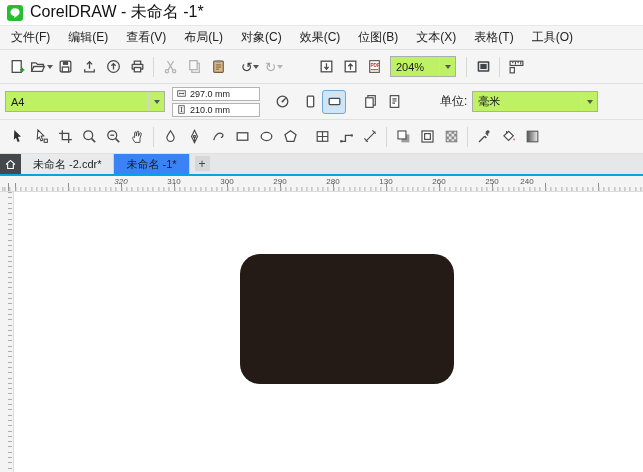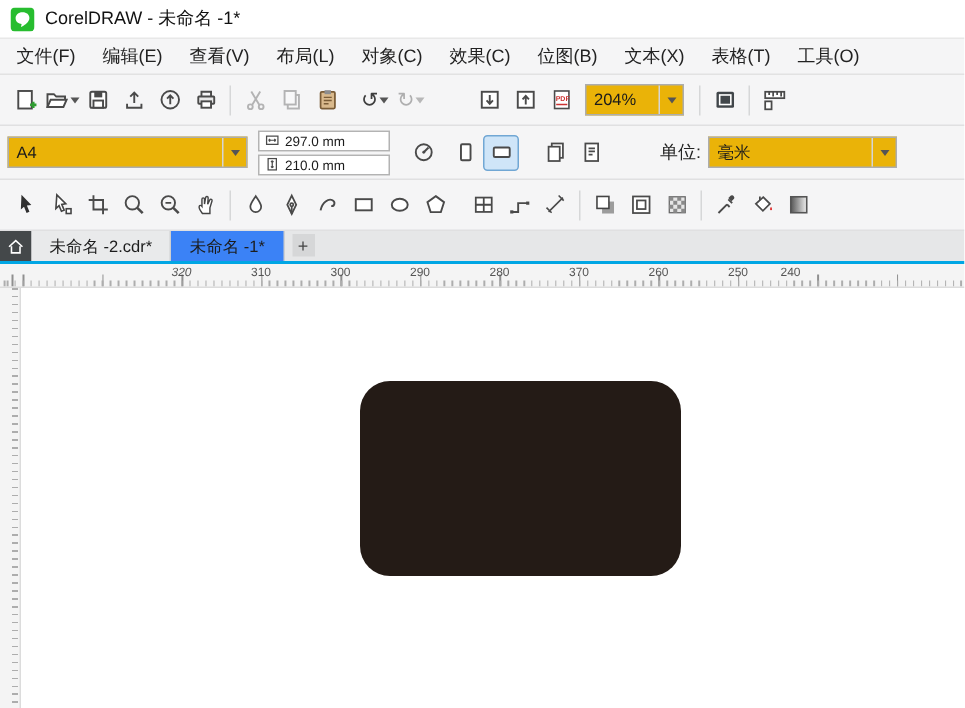--- a/index.html
+++ b/index.html
@@ -2,35 +2,35 @@
 <html><head>
 <meta charset="utf-8">
 <style>
   html,body{margin:0;padding:0}
   body{
     width:643px;height:472px;overflow:hidden;position:relative;
     font-family:"Liberation Sans",sans-serif;font-size:12px;color:#1b1b1b;
     background:#fff;
   }
   .titlebar{height:26px;display:flex;align-items:center;gap:7px;padding-left:7px;background:#fff;border-bottom:1px solid #e8e8e8;box-sizing:border-box}
-  .title-text{font-size:12px;color:#111}
+  .title-text{font-size:16px;color:#111}
   .menubar{height:24px;display:flex;align-items:center;background:#f5f5f6;border-bottom:1px solid #e2e2e2;box-sizing:border-box;padding-left:2px}
   .menu-item{padding:0 9px;font-size:12px;color:#222;white-space:nowrap}
   .toolbar{display:flex;align-items:center;background:#f5f5f6;border-bottom:1px solid #e0e0e1;box-sizing:border-box;padding:0 5px}
   #toolbar1{height:34px}
   #propbar{height:36px}
   #toolbox{height:34px}
   .tbtn{height:24px;min-width:24px;display:flex;align-items:center;justify-content:center;border-radius:3px;box-sizing:border-box}
   .tbtn.gray{opacity:.38}
   .tbtn.active{background:#cfe5f8;border:1px solid #71a7d4}
   .caret{width:0;height:0;border-left:3px solid transparent;border-right:3px solid transparent;border-top:4px solid #555;margin-left:1px}
   .glyph{font-size:14px;line-height:1;color:#3e3e3e;font-family:"DejaVu Sans",sans-serif}
   .vsep{width:1px;height:20px;background:#d6d7d8;margin:0 4px;flex:0 0 auto}
   .spacer{flex:0 0 auto;height:1px}
-  .combo{height:21px;background:#eab308;border:1px solid #adadad;display:flex;align-items:center;font-size:11px;box-sizing:border-box;flex:0 0 auto}
+  .combo{height:21px;background:#bef264;border:1px solid #adadad;display:flex;align-items:center;font-size:11px;box-sizing:border-box;flex:0 0 auto}
   .combo .val{flex:1;padding:0 5px;white-space:nowrap;overflow:hidden}
   .combo .drop{width:15px;height:100%;display:flex;align-items:center;justify-content:center;border-left:1px solid #d5d5d5}
   .dimblock{display:flex;flex-direction:column;gap:2px;margin-left:7px}
   .dimfield{width:88px;height:14px;border:1px solid #b3b3b3;background:#fff;display:flex;align-items:center;font-size:9px;padding:0 3px;gap:3px;box-sizing:border-box}
   .units-label{font-size:12px;color:#222;margin:0 5px 0 0;white-space:nowrap}
   .tabbar{height:20px;background:#e6e7e8;display:flex;align-items:stretch}
   .hometab{width:21px;display:flex;align-items:center;justify-content:center;background:#44484a;flex:0 0 auto}
   .doctab{padding:0 12px;font-size:11px;display:flex;align-items:center;background:#e9eaeb;border-right:1px solid #cfd0d1;white-space:nowrap;color:#1c1c1c}
   .doctab.active{background:#3b82f6}
   .newtab{width:15px;height:15px;margin:2px 0 0 5px;background:#d6d7d8;display:flex;align-items:center;justify-content:center;font-size:12px;color:#444;flex:0 0 auto}
@@ -489,21 +489,21 @@
   </div>
 
 <div class="guideline" style="background: rgb(0, 166, 228);"></div>
 
 <div class="hruler" id="hruler">
     <span class="rnum" style="left: 121px; font-style: italic;">320</span>
     <span class="rnum" style="left: 174px;">310</span>
     <span class="rnum" style="left: 227px;">300</span>
     <span class="rnum" style="left: 280px;">290</span>
     <span class="rnum" style="left: 333px;">280</span>
-    <span class="rnum" style="left: 386px;">370</span>
+    <span class="rnum" style="left: 386px;">130</span>
     <span class="rnum" style="left: 439px;">260</span>
     <span class="rnum" style="left: 492px;">250</span>
     <span class="rnum" style="left: 527px;">240</span>
   </div>
 
 <div class="workarea">
   <div class="vruler"></div>
   <div class="shape" id="shape" style="left: 240px; top: 62px; width: 214px; height: 130px; border-radius: 20px; background: rgb(36, 27, 22);"></div>
 </div>
 

